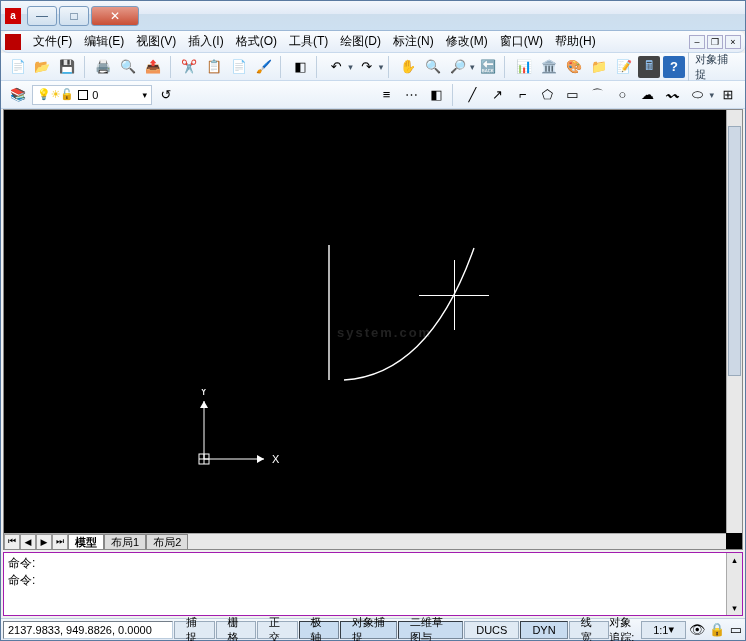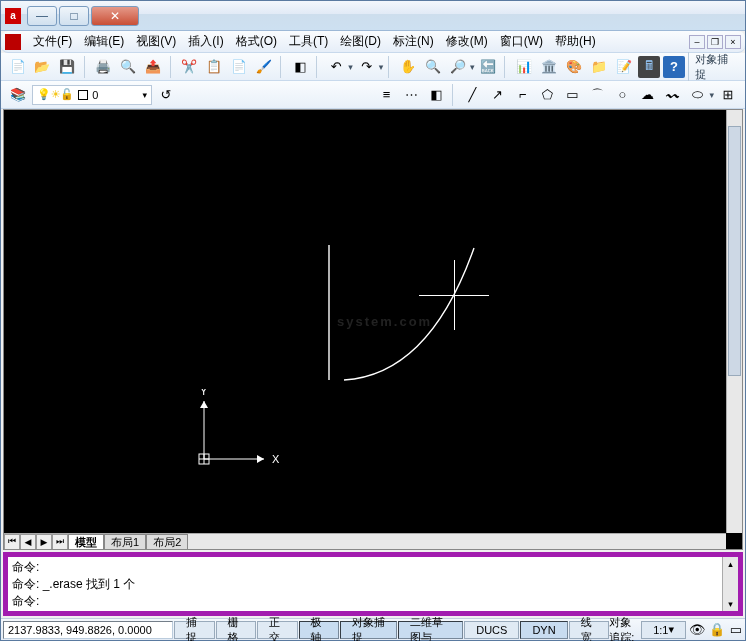--- a/index.html
+++ b/index.html
@@ -37,23 +37,23 @@
 .cursor-cross .vline { position:absolute; width:1px; height:70px; background:#fff; top:-35px; left:0; }
 .scrollbar-v { position:absolute; right:0; top:0; bottom:16px; width:16px; background:#e8e8e8; border-left:1px solid #aaa; }
 .scrollbar-v .thumb { background:#cdd8e5; border:1px solid #9ab; height:250px; margin:16px 1px 0; }
 .scrollbar-h-area { position:absolute; bottom:0; left:0; right:16px; height:16px; background:#e8e8e8; border-top:1px solid #aaa; display:flex; align-items:center; }
 .tab-btn { height:16px; width:16px; background:#eee; border:1px solid #999; display:flex; align-items:center; justify-content:center; font-size:9px; cursor:pointer; }
 .layout-tab { height:16px; padding:4px 6px; background:#ddd; border:1px solid #888; border-bottom:none; font-size:11px; cursor:pointer; display:flex; align-items:center; }
 .layout-tab.active { background:#fff; font-weight:bold; }
 .scrollbar-h-track { flex:1; background:#e8e8e8; margin-left:4px; position:relative; }
 
 .watermark { position:absolute; left:275px; top:185px; color:#212121; font-size:34px; font-weight:bold; font-family:Arial; letter-spacing:1px; pointer-events:none; }
-.watermark .sub { font-size:13px; color:#222; position:absolute; left:58px; top:19px; letter-spacing:2px; }
-
-.cmdwin { height:64px; background:#fff; border:5px solid #a21caf; margin:2px; display:flex; font-size:12px; font-family:"SimSun",monospace; }
+.watermark .sub { font-size:13px; color:#222; position:absolute; left:58px; top:30px; letter-spacing:2px; }
+
+.cmdwin { height:64px; background:#fff; border:1px solid #a21caf; margin:2px; display:flex; font-size:12px; font-family:"SimSun",monospace; }
 .cmd-lines { flex:1; padding:2px 4px; overflow:hidden; }
 .cmd-lines div { white-space:pre; }
 .cmd-scroll { width:16px; background:#e8e8e8; border-left:1px solid #aaa; display:flex; flex-direction:column; }
 .cmd-scroll .up, .cmd-scroll .down { height:14px; display:flex; align-items:center; justify-content:center; font-size:9px; cursor:pointer; }
 .cmd-scroll .track { flex:1; }
 
 .statusbar { height:22px; background:linear-gradient(#f4f8fc,#e4ecf6); border-top:1px solid #c0d0e0; display:flex; align-items:center; font-size:11px; padding:0 2px; }
 .statusbar .coords { padding:3px 4px; border:1px inset #bcd; background:#fff; height:18px; display:flex; align-items:center; min-width:170px; }
 .statusbar .stogl { border:1px solid #9ab; background:#e0eaf4; height:18px; padding:0 11px; display:flex; align-items:center; cursor:pointer; margin-left:1px; }
 .statusbar .stogl.active { background:#c8dcf0; border:1px inset #789; }
@@ -200,21 +200,20 @@
       <div class="layout-tab active">模型</div>
       <div class="layout-tab">布局1</div>
       <div class="layout-tab">布局2</div>
       <div class="scrollbar-h-track"></div>
     </div>
   </div>
 
   <div class="cmdwin">
     <div class="cmd-lines">
       <div>命令:</div>
-      <div>命令: _.erase 找到 1 个</div>
       <div>命令:</div>
     </div>
     <div class="cmd-scroll">
       <div class="up">▴</div>
       <div class="track"></div>
       <div class="down">▾</div>
     </div>
   </div>
 
   <div class="statusbar">

